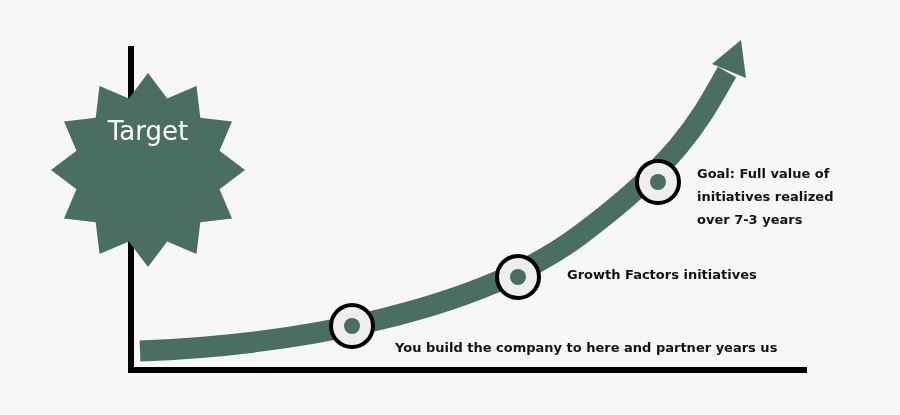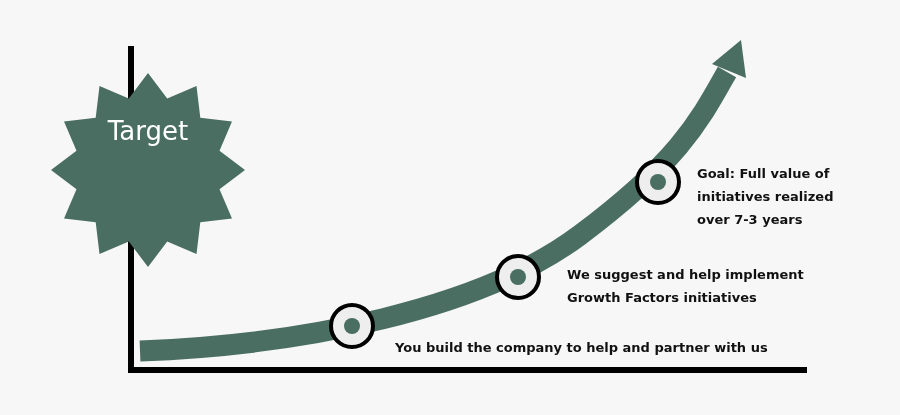--- a/index.html
+++ b/index.html
@@ -37,23 +37,22 @@
     <circle cx="658" cy="182" r="21" fill="#eeeeee" stroke="#000" stroke-width="4"></circle>
     <circle cx="658" cy="182" r="8" fill="#4a6e62"></circle>
   </g>
 </svg>
 
 <div class="burst-text">
   <div>Target</div>
 </div>
 
 <div class="label l1">
-  <div>You build the company to help and partner with us</div>
+  <div>You build the company to here and partner years us</div>
 </div>
 <div class="label l2">
-  <div>We suggest and help implement</div>
   <div>Growth Factors initiatives</div>
 </div>
 <div class="label l3">
   <div>Goal: Full value of</div>
   <div>initiatives realized</div>
   <div>over 7-3 years</div>
 </div>
 
 </body></html>

